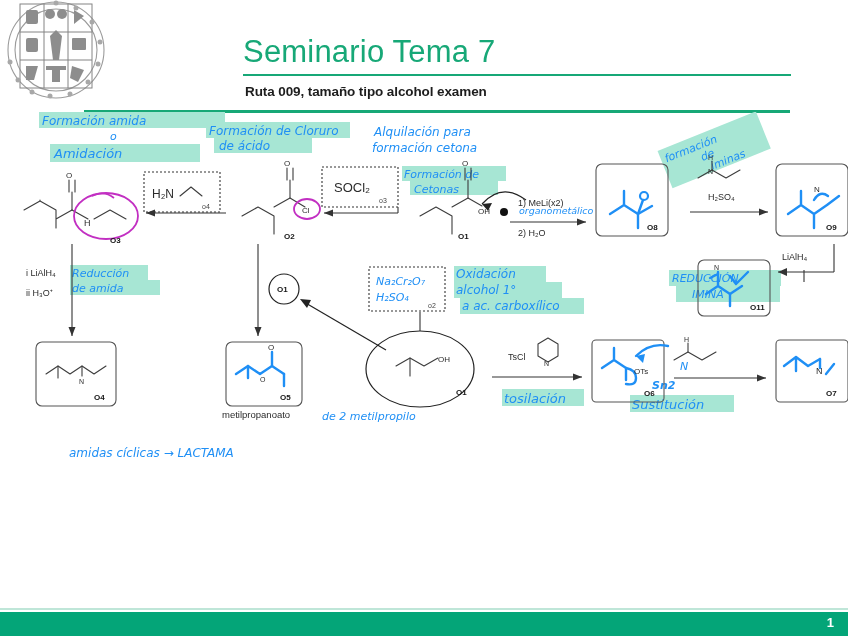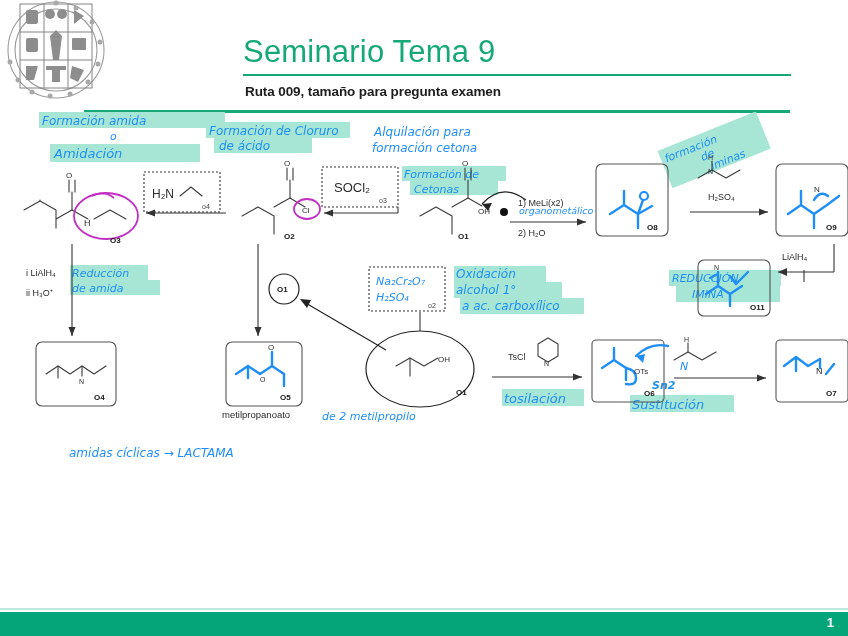--- a/index.html
+++ b/index.html
@@ -88,23 +88,23 @@
           <circle cx="84" cy="82" r="2.5"></circle>
         <circle cx="66" cy="94" r="2.5"></circle>
           <circle cx="46" cy="96" r="2.5"></circle>
         <circle cx="28" cy="92" r="2.5"></circle>
           <circle cx="14" cy="80" r="2.5"></circle>
         <circle cx="6" cy="62" r="2.5"></circle>
       </g>
     </svg>
   </div>
 
-  <div class="title">Seminario Tema 9</div>
+  <div class="title">Seminario Tema 7</div>
   <div class="title-rule"></div>
-  <div class="subtitle">Ruta 009, tamaño para pregunta examen</div>
+  <div class="subtitle">Ruta 009, tamaño tipo alcohol examen</div>
   <div class="body-rule"></div>
 
   <div class="canvas">
   <svg width="848" height="496" viewBox="0 0 848 496">
 
     <rect class="hl" x="25" y="0" width="186" height="16"></rect>
     <rect class="hl" x="36" y="32" width="150" height="18"></rect>
     <rect class="hl" x="192" y="10" width="144" height="16"></rect>
     <rect class="hl" x="200" y="26" width="98" height="15"></rect>
     <rect class="hl" x="388" y="54" width="104" height="15"></rect>

